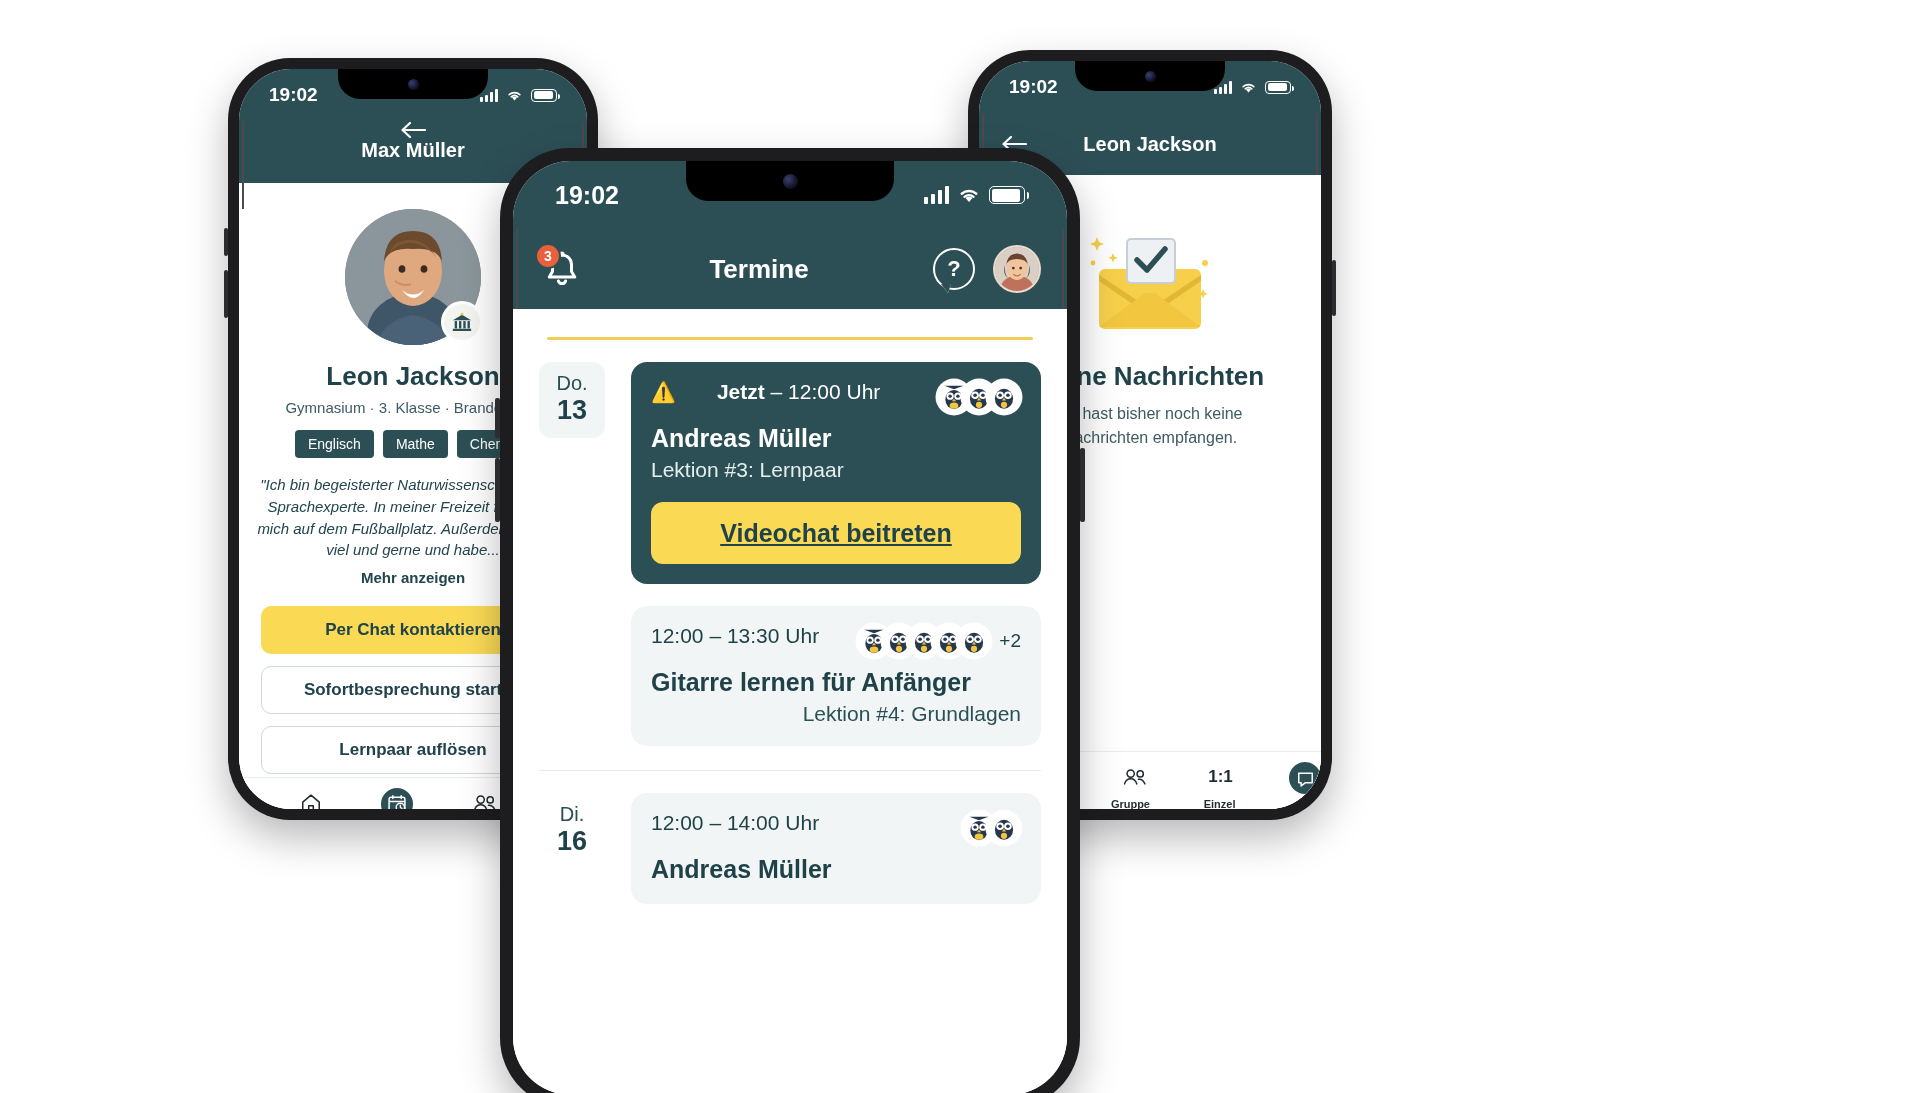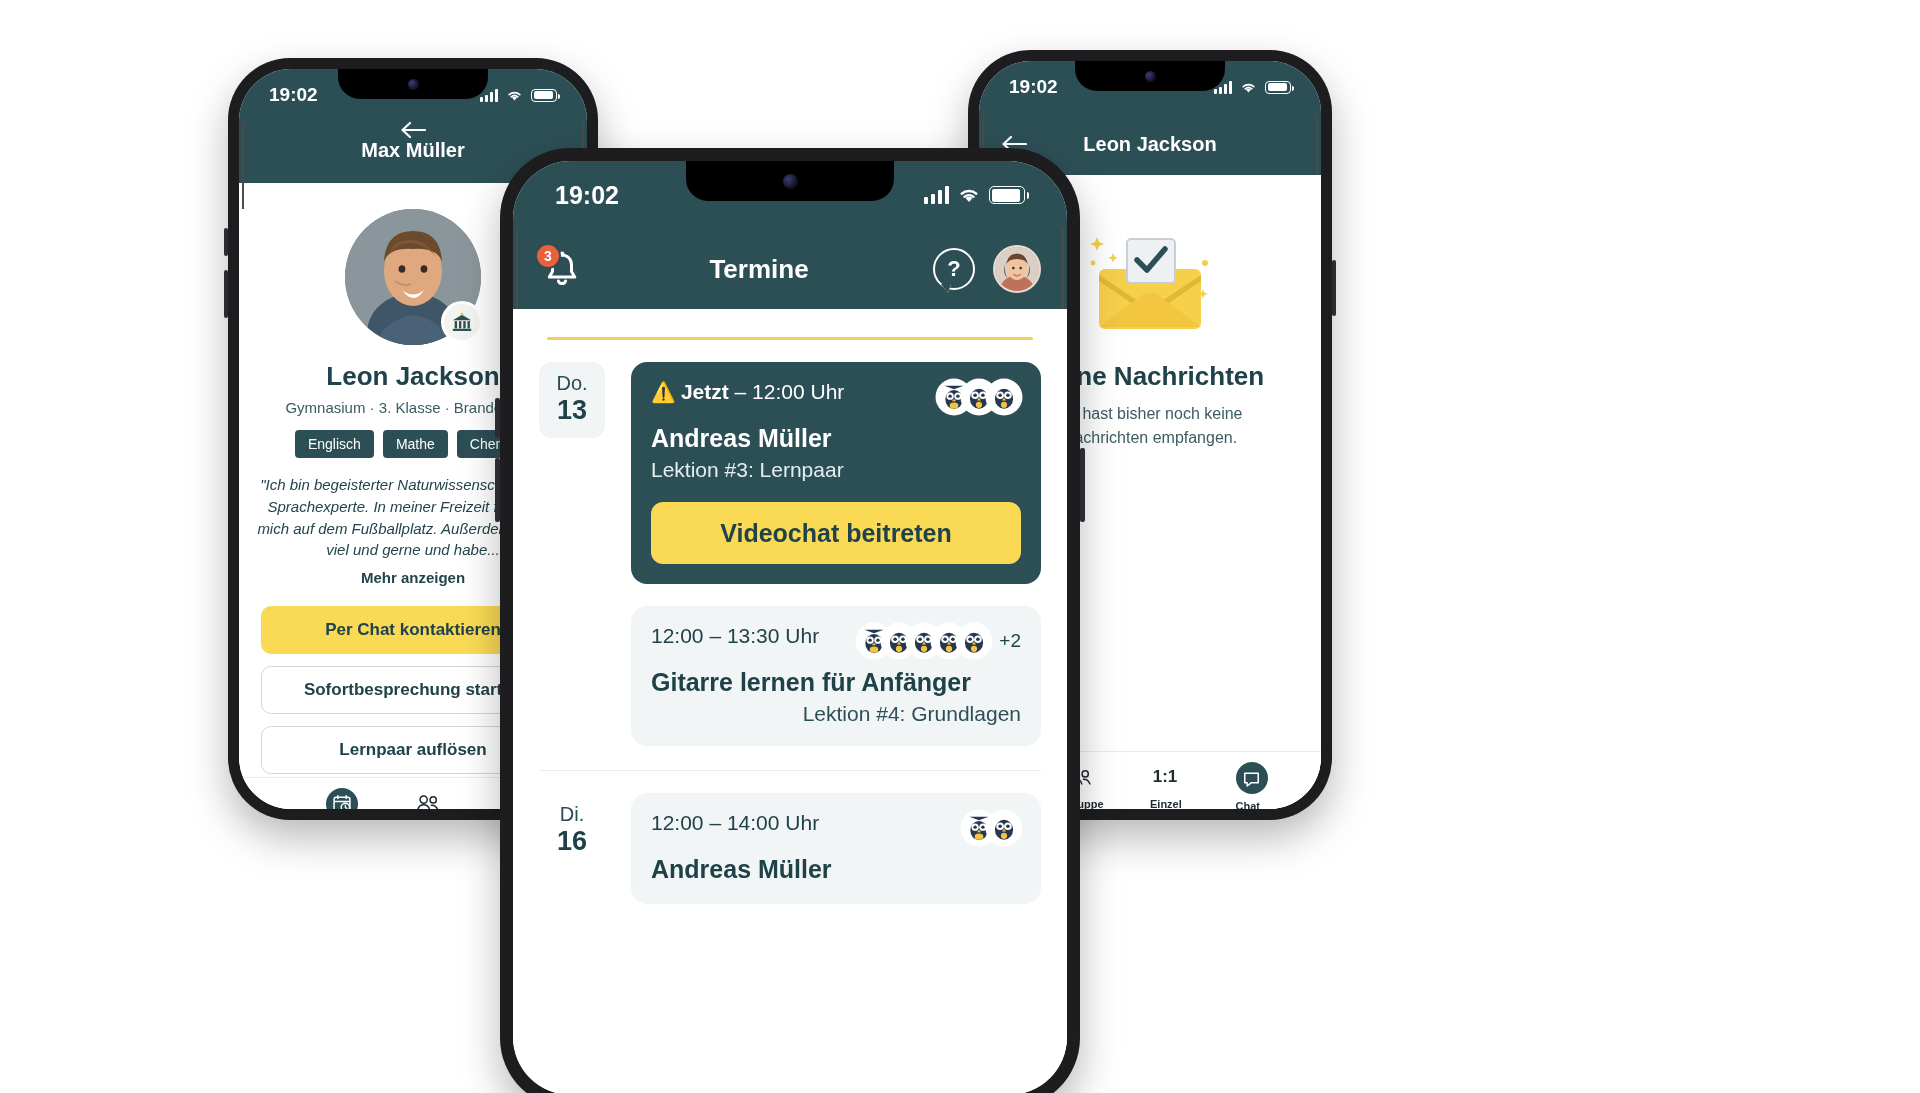--- a/index.html
+++ b/index.html
@@ -127,21 +127,21 @@
     font-size:17px; font-weight:600; color:#20424a; white-space:nowrap;
   }
 
   
   .tabbar {
     position:absolute; left:0; right:0; bottom:0;
     background:#fff; border-top:1px solid #e9ecec;
     display:flex; align-items:flex-start; justify-content:space-around;
     padding-top:10px;
   }
-  .tabitem { display:flex; flex-direction:column; align-items:flex-start; gap:6px; width:25%; }
+  .tabitem { display:flex; flex-direction:column; align-items:flex-end; gap:6px; width:25%; }
   .tabitem .lbl { font-size:11px; color:#1f2b2e; font-weight:600; }
   .tab-ico { width:30px; height:30px; display:flex; align-items:center; justify-content:center; }
   .tab-ico.active {
     background:#2c4f55; border-radius:50%; width:32px; height:32px;
   }
   .tab-num { font-size:17px; font-weight:700; color:#1f2b2e; }
 
   
   #phone-right { left:968px; top:50px; width:364px; height:770px; }
   #phone-right .statusbar { height:52px; font-size:19px; }
@@ -204,30 +204,30 @@
   }
   .daybox .dow { font-size:20px; color:#2a4c53; line-height:1.1; }
   .daybox .dnum { font-size:27px; font-weight:700; color:#1f4249; line-height:1.2; }
   .daybox.blank { background:transparent; }
 
   .card { flex:1; border-radius:16px; padding:18px 20px 20px; }
   .card.dark { background:#2c4f55; color:#fff; }
   .card.light { background:#f2f5f5; color:#1f4249; }
   .card-top { display:flex; align-items:flex-start; justify-content:space-between; gap:10px; }
   .card-time { font-size:21px; }
-  .card-time b { font-weight:700; }
+  .card-time b { font-weight:700;margin-left:36px; }
   .warn { margin-right:5px; font-size:20px; }
   .card-title { font-size:25px; font-weight:700; margin-top:10px; }
   .card-sub { font-size:21px; margin-top:5px; font-weight:400; }
   .card.dark .card-sub { color:#e4eeef; }
   .card.light .card-sub { color:#2b5058;text-align:right; }
   .cta {
     margin-top:20px; height:62px; background:#fada55; border-radius:12px;
     display:flex; align-items:center; justify-content:center;
-    font-size:25px; font-weight:700; color:#20424a;
+    font-size:25px; font-weight:700; color:#20424a;text-decoration:underline;
   }
   .avatars { display:flex; align-items:center; }
   .owl {
     width:34px; height:34px; border-radius:50%; background:#fff;
     margin-left:-9px; display:flex; align-items:center; justify-content:center;
     box-shadow:0 0 0 1.5px #fff;
     overflow:hidden; flex:0 0 auto;
   }
   .owl:first-child { margin-left:0; }
   .owl svg { width:26px; height:26px; display:block; }

